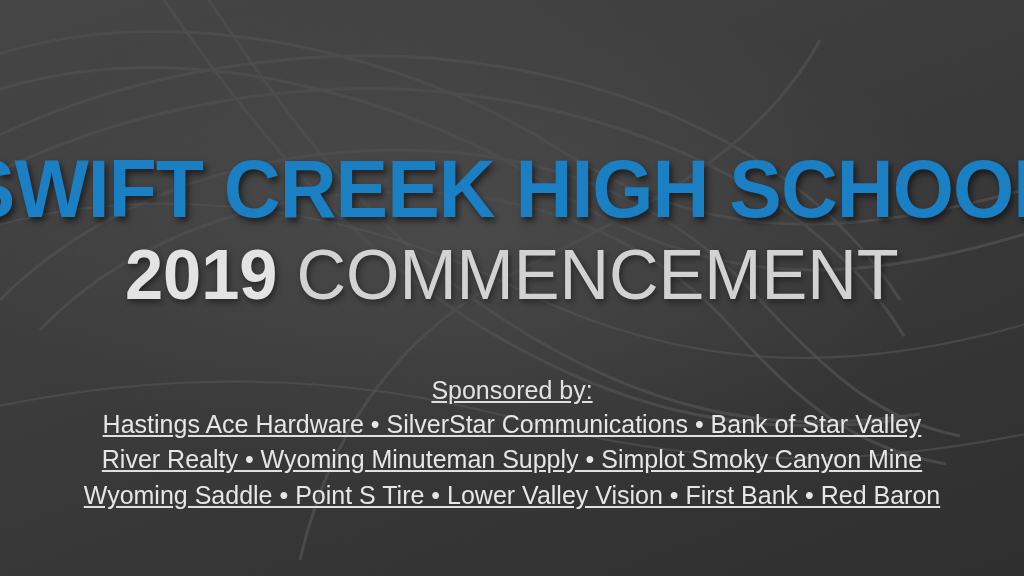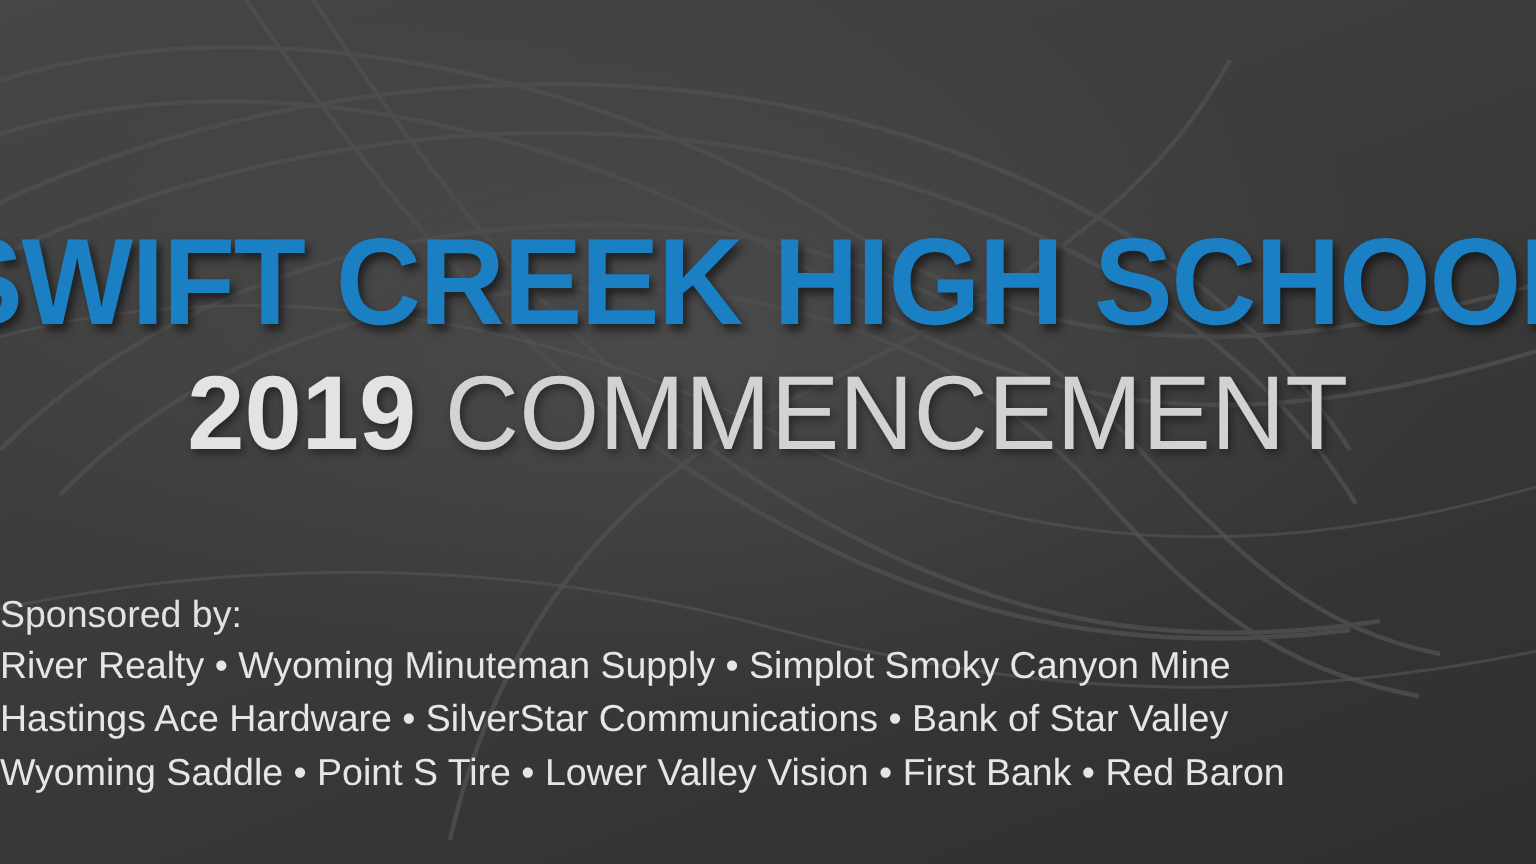--- a/index.html
+++ b/index.html
@@ -58,23 +58,25 @@
   }
   .title-sub .year {
     font-weight: bold;
     color: #e3e3e3;
   }
   .title-sub .word {
     font-weight: 300;
     color: #d2d2d2;
   }
   .sponsor-block {
-    margin-top: 84px;
+    margin-top: 64px;
     width: 100%;
+    text-align: center;
     color: #e0e0e0;
+    text-decoration: underline;
   }
   .sponsor-heading {
     font-size: 25px;
     line-height: 1.3;
     color: #e2e2e2;
     font-weight: 400;
   }
   .sponsor-line {
     font-size: 25px;
     line-height: 1.42;
@@ -111,19 +113,19 @@
   <div id="content">
 
     <div class="title-main">SWIFT CREEK HIGH SCHOOL</div>
 
     <div class="title-sub">
       <span class="year">2019</span><span> </span><span class="word">COMMENCEMENT</span>
     </div>
 
     <div class="sponsor-block">
       <div class="sponsor-heading">Sponsored by:</div>
+      <div class="sponsor-line">Hastings Ace Hardware • SilverStar Communications • Bank of Star Valley</div>
       <div class="sponsor-line">River Realty • Wyoming Minuteman Supply • Simplot Smoky Canyon Mine</div>
-      <div class="sponsor-line">Hastings Ace Hardware • SilverStar Communications • Bank of Star Valley</div>
       <div class="sponsor-line">Wyoming Saddle • Point S Tire • Lower Valley Vision • First Bank • Red Baron</div>
     </div>
 
   </div>
 </div>
 
 </body></html>

